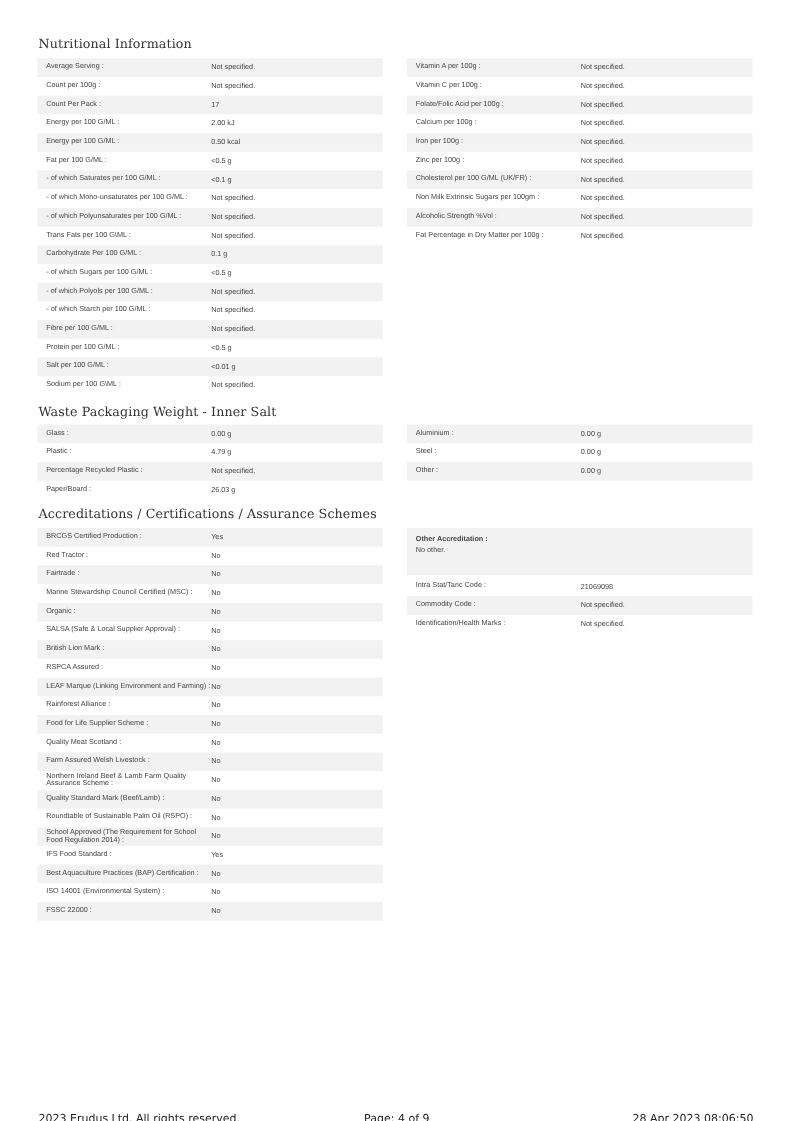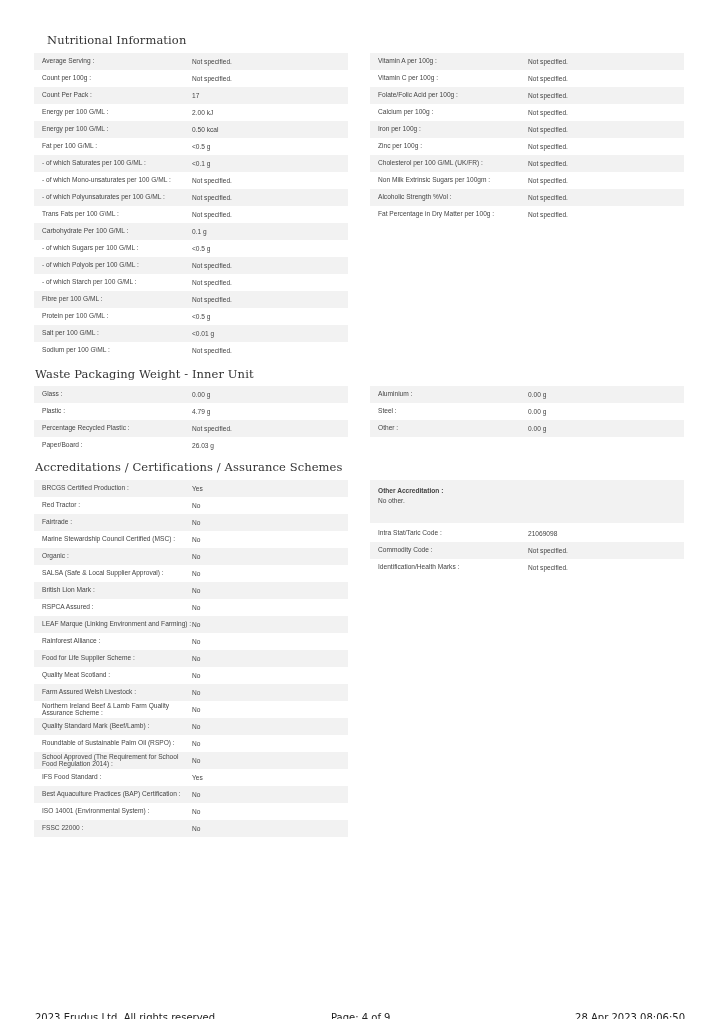--- a/index.html
+++ b/index.html
@@ -10,21 +10,21 @@
   .row:nth-child(odd) { background: #f2f2f2; }
   .row .lbl { width: 150px; padding-left: 8px; line-height: 1.0; }
   .row .val { flex: 1; padding-left: 0; }
   .other-box { background: #f2f2f2; padding: 7px 8px 0 8px; height: 36px; font-size: 6.6px; color: #444; }
   .other-box .t { font-weight: bold; margin-bottom: 3px; }
   .footer { position: absolute; top: 1012px; font-family: "DejaVu Sans", sans-serif; font-size: 10px; color: #222; }
 </style>
 </head>
 <body>
 
-<div class="section-title" style="top:33px;margin-left:12px;">Nutritional Information</div>
+<div class="section-title" style="top:33px;">Nutritional Information</div>
 <div class="col" id="nut-left" style="left:34px; top:53px;">
     <div class="row">
       <div class="lbl">Average Serving :</div>
       <div class="val">Not specified.</div>
     </div>
     <div class="row">
       <div class="lbl">Count per 100g :</div>
       <div class="val">Not specified.</div>
     </div>
     <div class="row">
@@ -128,21 +128,21 @@
     <div class="row">
       <div class="lbl">Alcoholic Strength %Vol :</div>
       <div class="val">Not specified.</div>
     </div>
     <div class="row">
       <div class="lbl">Fat Percentage in Dry Matter per 100g :</div>
       <div class="val">Not specified.</div>
     </div>
   </div>
 
-<div class="section-title" style="top:367px;">Waste Packaging Weight - Inner Unit</div>
+<div class="section-title" style="top:367px;">Waste Packaging Weight - Inner Salt</div>
 <div class="col" id="pack-left" style="left:34px; top:386px;">
     <div class="row">
       <div class="lbl">Glass :</div>
       <div class="val">0.00 g</div>
     </div>
     <div class="row">
       <div class="lbl">Plastic :</div>
       <div class="val">4.79 g</div>
     </div>
     <div class="row">

